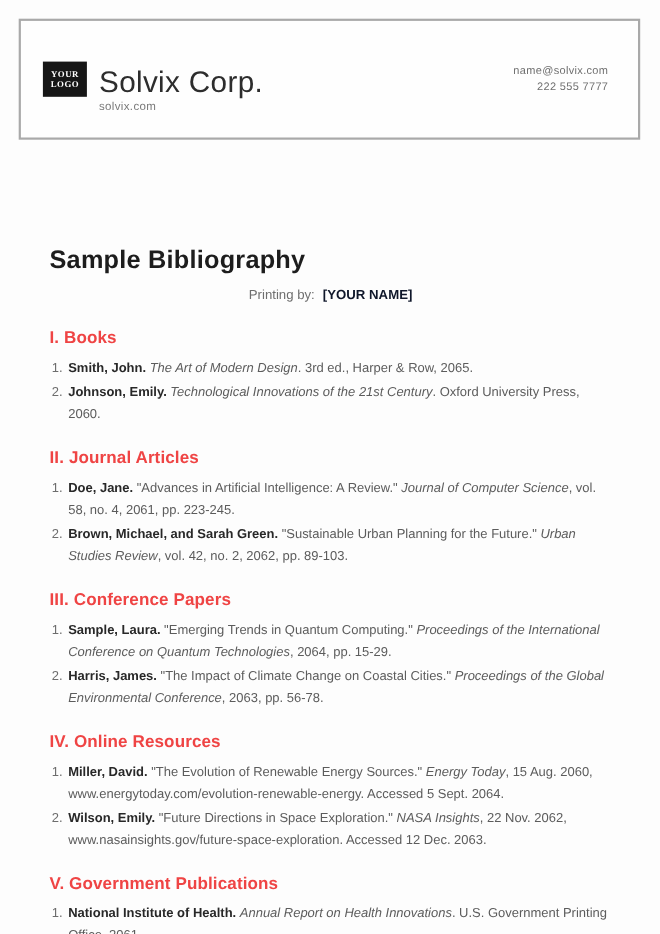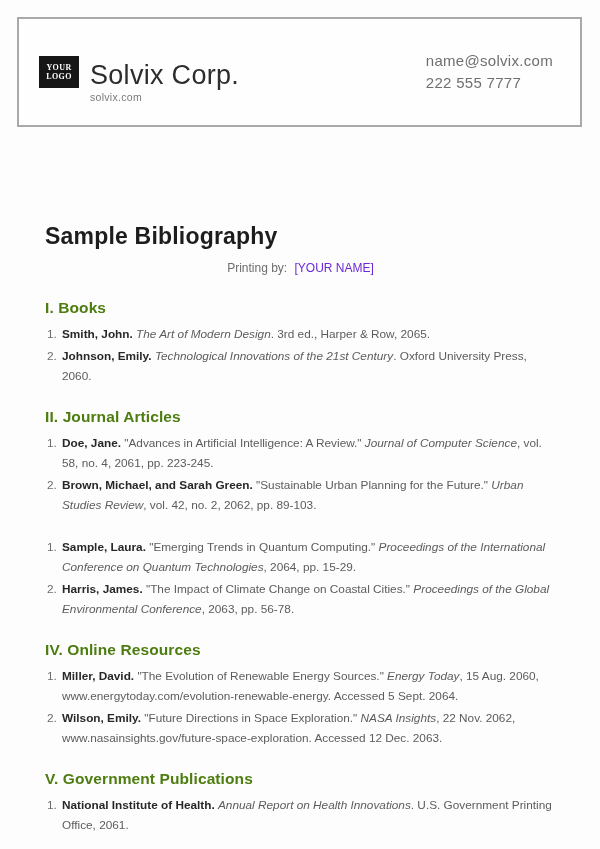--- a/index.html
+++ b/index.html
@@ -52,21 +52,22 @@
     margin-top: 20px;
   }
   .company-site {
     font-size: 10.5px;
     color: #7a7a7a;
     margin-top: 2px;
     letter-spacing: 0.3px;
   }
   .contact-block {
     margin-left: auto;
-    font-size: 15px;
+    text-align: right;
+    font-size: 10px;
     color: #6f6f6f;
     line-height: 1.5;
     letter-spacing: 0.3px;
   }
 
   
   main { padding: 0 44px 14px 45px; }
   h1 {
     text-align: left;
     font-size: 23px;
@@ -74,28 +75,28 @@
     color: #1d1d1d;
     letter-spacing: 0.2px;
     margin: 96px 0 0 0;
   }
   .prepared {
     text-align: center;
     font-size: 12px;
     color: #6e6e6e;
     margin: 11px 0 0 0;
   }
-  .prep-value { color: #6d28d9; font-weight: normal; margin-left: 4px; }
+  .prep-value { color: #0f172a; font-weight: bold; margin-left: 4px; }
 
   #sections { margin-top: 24px; }
   section + section { margin-top: 22px; }
   h2 {
     font-size: 15.5px;
     font-weight: bold;
-    color: #4d7c0f;
+    color: #ef4444;
     letter-spacing: 0.1px;
     margin: 0 0 7px 0;
   }
   ol { list-style: none; margin: 0; padding: 0; }
   li {
     display: flex;
     font-size: 11.8px;
     line-height: 20px;
     color: #5c5c5c;
     margin-bottom: 2px;
@@ -153,20 +154,21 @@
               <span class="num">1.</span>
               <span class="entry-text"><b>Doe, Jane. </b><span>"Advances in Artificial Intelligence: A Review." </span><i>Journal of Computer Science</i><span>, vol. 58, no. 4, 2061, pp. 223-245.</span></span>
             </li>
             <li>
               <span class="num">2.</span>
               <span class="entry-text"><b>Brown, Michael, and Sarah Green. </b><span>"Sustainable Urban Planning for the Future." </span><i>Urban Studies Review</i><span>, vol. 42, no. 2, 2062, pp. 89-103.</span></span>
             </li>
           </ol>
         </section>
         <section>
+          <h2>III. Conference Papers</h2>
           <ol>
             <li>
               <span class="num">1.</span>
               <span class="entry-text"><b>Sample, Laura. </b><span>"Emerging Trends in Quantum Computing." </span><i>Proceedings of the International Conference on Quantum Technologies</i><span>, 2064, pp. 15-29.</span></span>
             </li>
             <li>
               <span class="num">2.</span>
               <span class="entry-text"><b>Harris, James. </b><span>"The Impact of Climate Change on Coastal Cities." </span><i>Proceedings of the Global Environmental Conference</i><span>, 2063, pp. 56-78.</span></span>
             </li>
           </ol>

